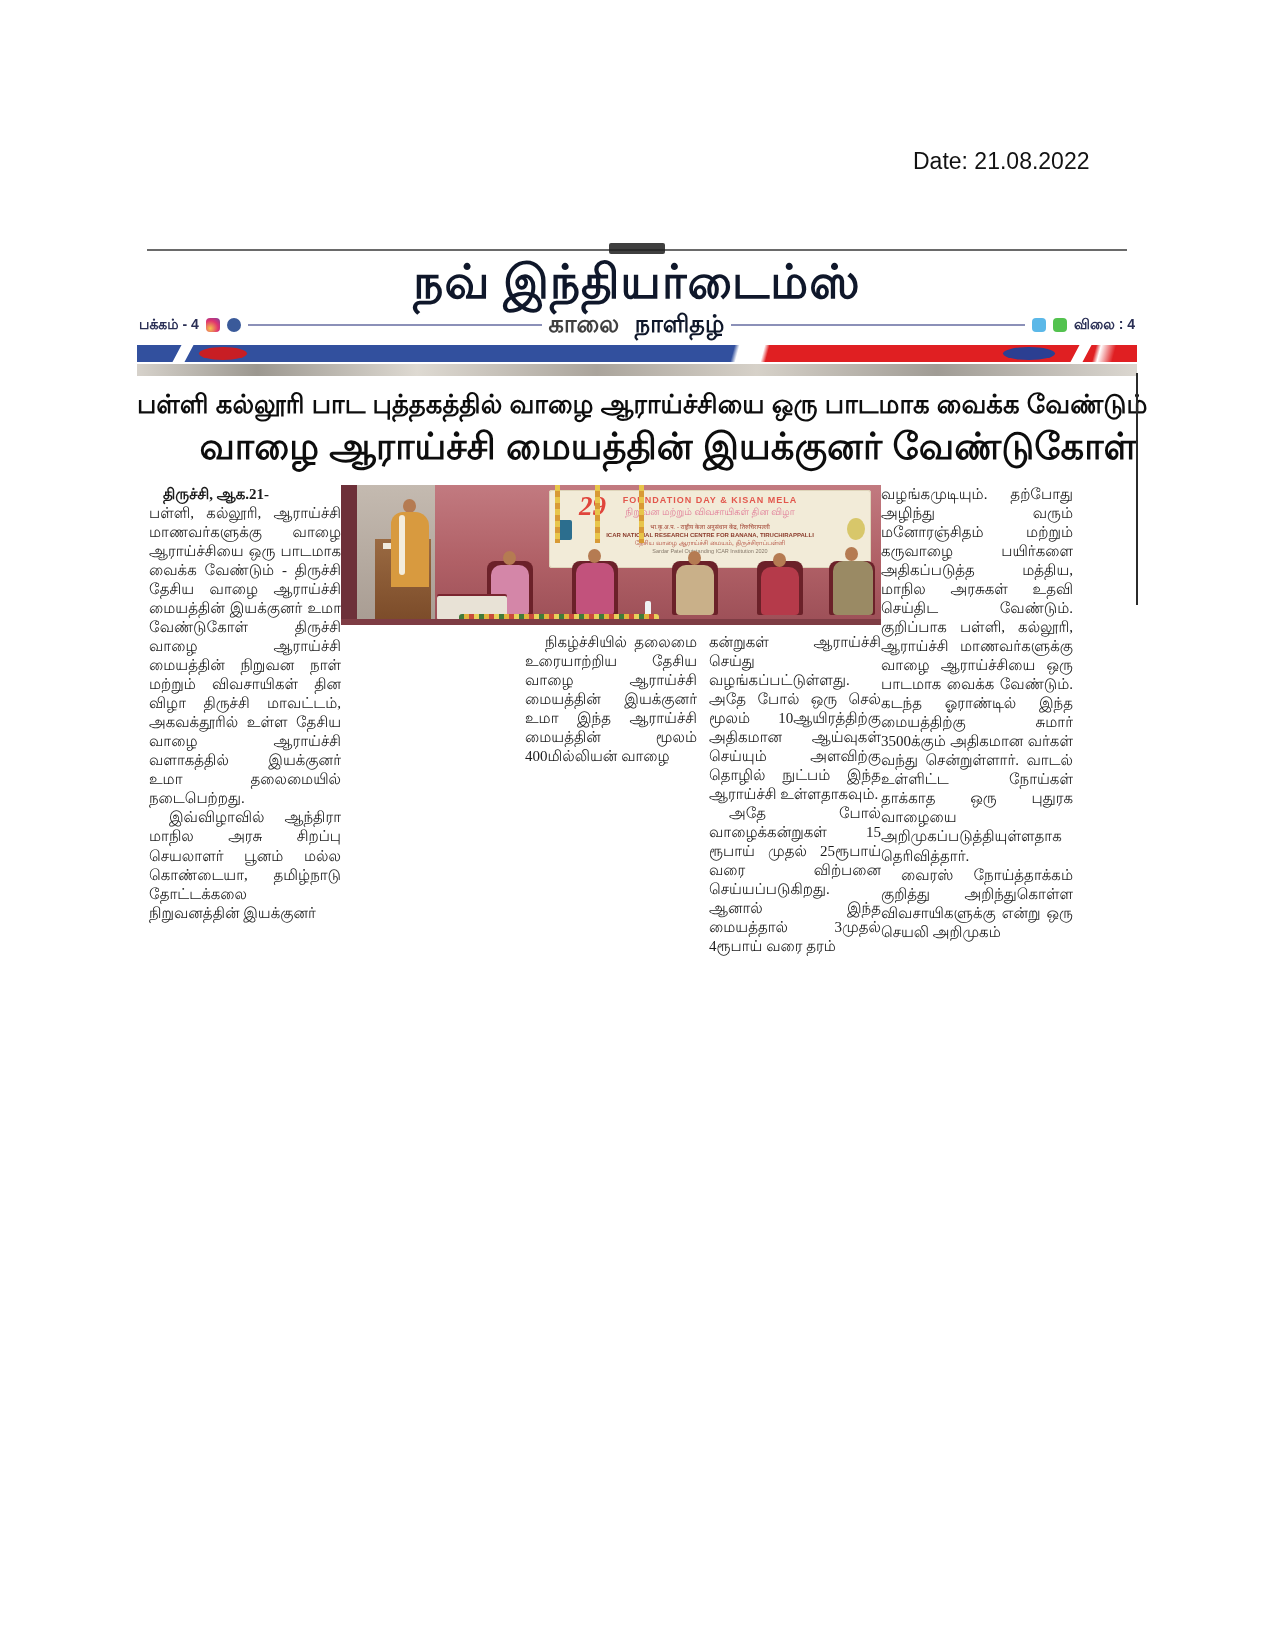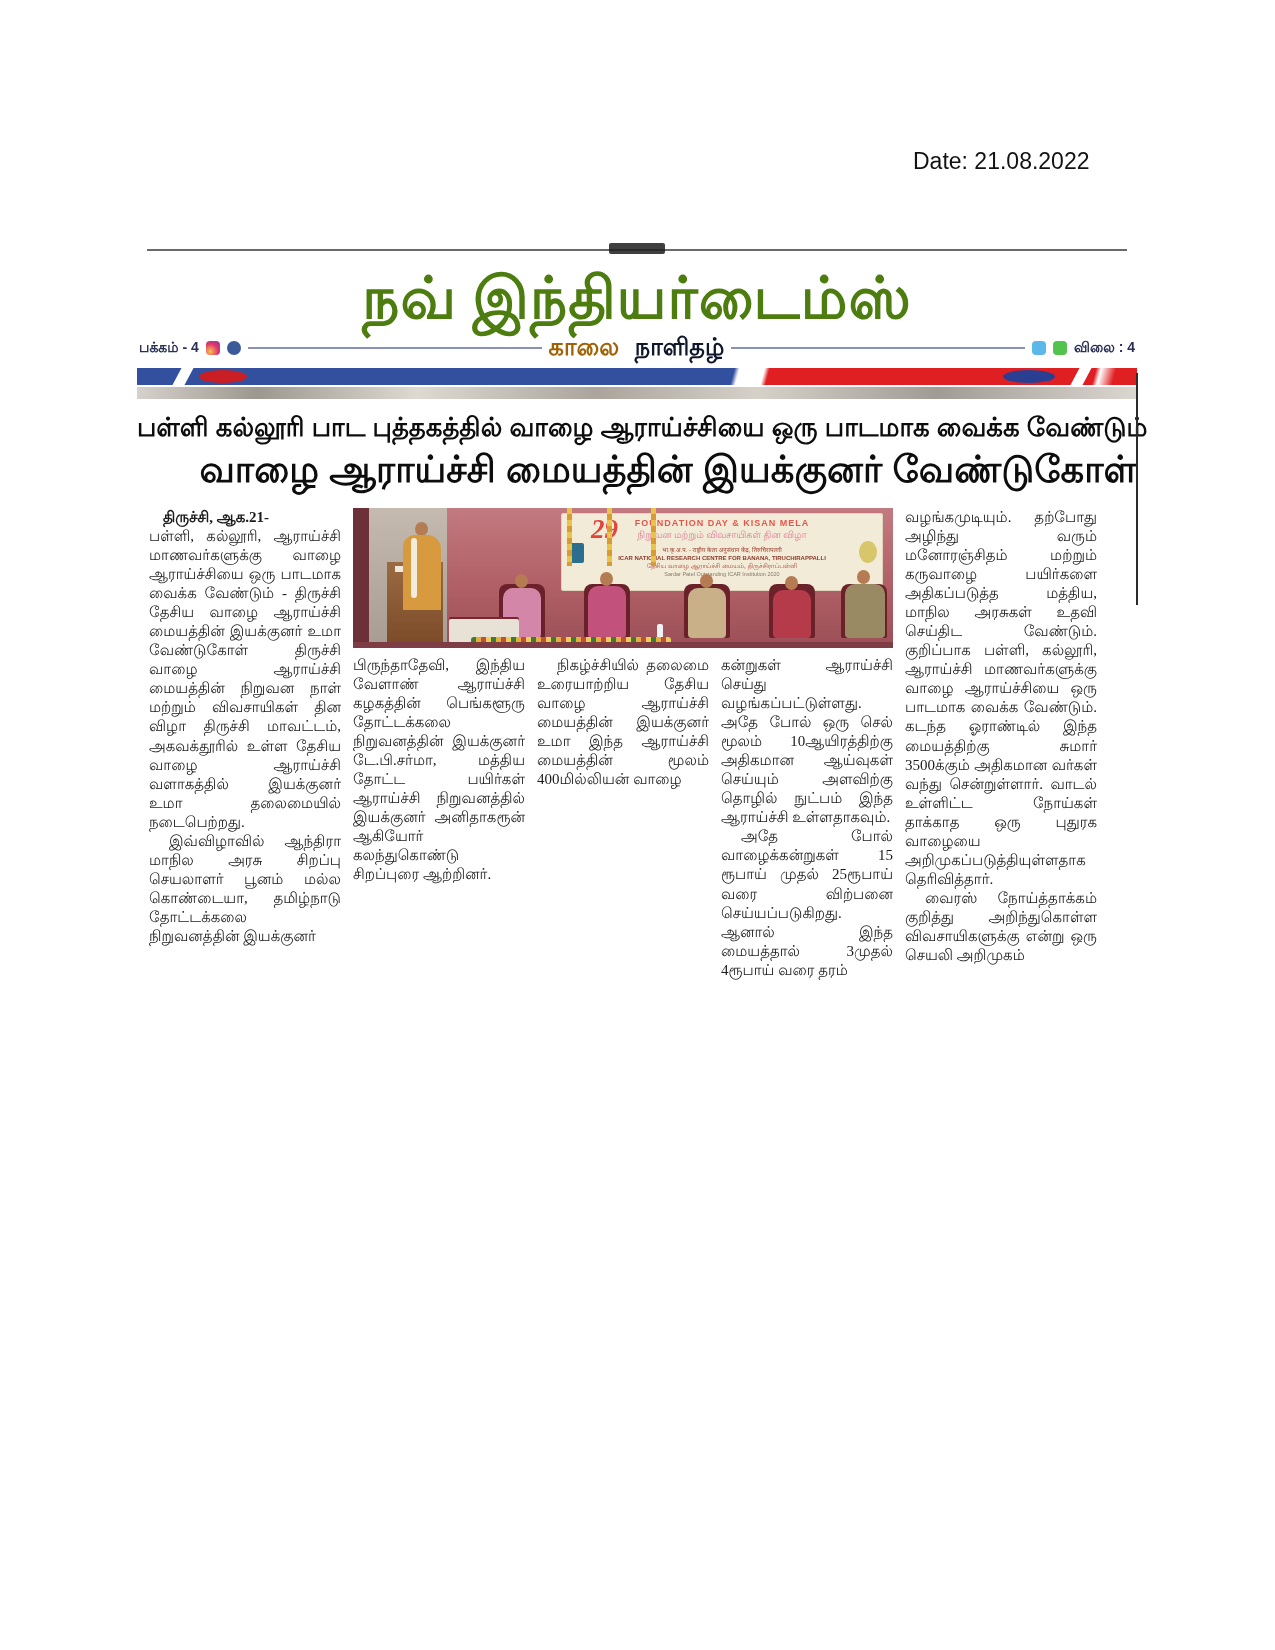--- a/index.html
+++ b/index.html
@@ -13,37 +13,37 @@
     font-family:"Liberation Sans","DejaVu Sans",sans-serif;
     font-size:23px; color:#121212;
   }
   .clipping { position:absolute; left:137px; top:243px; width:1000px; }
 
   
   .m-rule { position:relative; margin:6px 10px 0; border-top:2px solid #6a6a6a; height:4px; }
   .m-rule-blob { position:absolute; left:50%; top:-8px; transform:translateX(-50%);
     width:56px; height:11px; background:#1d1d1d; border-radius:2px; opacity:.85; }
   .masthead {
-    margin-top:12px; text-align:center;
-    font-weight:bold; font-size:58px; line-height:1.12;
-    color:#4d7c0f; letter-spacing:1px; white-space:nowrap;
+    margin-top:1px; text-align:center;
+    font-weight:bold; font-size:47px; line-height:1.12;
+    color:#0f172a; letter-spacing:1px; white-space:nowrap;
   }
   .subrow {
     display:flex; align-items:center; gap:7px; margin-top:1px; padding:0 2px;
     font-family:"Liberation Sans","DejaVu Sans",sans-serif;
   }
   .side-info { font-size:14px; font-weight:bold; color:#2a2f55; white-space:nowrap; }
   .icon { width:14px; height:14px; border-radius:4px; display:inline-block; flex:0 0 auto; }
   .ig { background:radial-gradient(circle at 30% 75%, #f5c24b, #e0336f 55%, #7b3fa0); }
   .fb { background:#3a5a9a; border-radius:50%; }
   .tw { background:#5bb8e8; }
   .wa { background:#53c24f; }
   .hrule { flex:1; border-top:2px solid #8b90b8; height:0; }
   .tagline { white-space:nowrap; font-weight:bold; font-size:24px; }
-  .tag-red { color:#a16207; }
+  .tag-red { color:#404040; }
   .tag-black { color:#0f172a; margin-left:9px; }
 
   
   .band { position:relative; height:17px; margin-top:4px;
     background:linear-gradient(105deg,#32509e 0%,#32509e 59.5%,#ffffff 60%,#ffffff 62.5%,
       #e01f22 63%,#e01f22 95.5%,#ffffff 96%,#e01f22 97.5%,#e01f22 100%); }
   .oval-red  { position:absolute; left:62px;  top:2px; width:48px; height:13px; background:#c81e24; border-radius:50%; }
   .oval-blue { position:absolute; left:866px; top:2px; width:52px; height:13px; background:#2b3f92; border-radius:50%; }
   .band-notch { position:absolute; top:0; width:12px; height:17px; background:#ffffff; transform:skewX(-28deg); }
   .n1 { left:40px; } .n2 { left:938px; }
@@ -56,21 +56,21 @@
     font-family:"Liberation Sans","DejaVu Sans",sans-serif;
     font-weight:bold; font-size:26px; color:#0d0d0d;
   }
   .headline {
     margin-top:3px; text-align:right; white-space:nowrap;
     font-family:"Liberation Sans","DejaVu Sans",sans-serif;
     font-weight:bold; font-size:37px; color:#0d0d0d;
   }
 
   
-  .article { display:flex; gap:12px; margin-top:12px; padding:0 12px; }
+  .article { display:flex; margin-top:12px; padding:0 12px; }
   .colm { font-size:15px; line-height:1.27; text-align:justify; color:#1b1b1b; }
   .c1, .c5 { flex:0 0 192px; }
   .mid { flex:0 0 540px; }
   .mid-cols { display:flex; gap:12px; margin-top:8px; }
   .mid-cols .colm { flex:1; min-width:0; }
   p { margin:0; }
   .dateline { font-weight:bold; text-indent:14px; }
   p.ind { text-indent:20px; }
 
   .edge-line { position:absolute; left:999px; top:130px; width:2px; height:232px; background:#2b2b2b; }
@@ -219,21 +219,20 @@
         <div class="ph-torso t5"></div>
 
         <div class="ph-table"></div>
         <div class="ph-bottle"></div>
         <div class="ph-flowers"></div>
         <div class="ph-floor"></div>
       </div>
 
       <div class="mid-cols">
         <div class="colm">
-          <p>பிருந்தாதேவி, இந்திய வேளாண் ஆராய்ச்சி கழகத்தின் பெங்களூரு தோட்டக்கலை நிறுவனத்தின் இயக்குனர் டே.பி.சர்மா, மத்திய தோட்ட பயிர்கள் ஆராய்ச்சி நிறுவனத்தில் இயக்குனர் அனிதாகரூன் ஆகியோர் கலந்துகொண்டு சிறப்புரை ஆற்றினர்.</p>
         </div>
         <div class="colm">
           <p class="ind">நிகழ்ச்சியில் தலைமை உரையாற்றிய தேசிய வாழை ஆராய்ச்சி மையத்தின் இயக்குனர் உமா இந்த ஆராய்ச்சி மையத்தின் மூலம் 400மில்லியன் வாழை</p>
         </div>
         <div class="colm">
           <p>கன்றுகள் ஆராய்ச்சி செய்து வழங்கப்பட்டுள்ளது. அதே போல் ஒரு செல் மூலம் 10ஆயிரத்திற்கு அதிகமான ஆய்வுகள் செய்யும் அளவிற்கு தொழில் நுட்பம் இந்த ஆராய்ச்சி உள்ளதாகவும்.</p>
           <p class="ind">அதே போல் வாழைக்கன்றுகள் 15 ரூபாய் முதல் 25ரூபாய் வரை விற்பனை செய்யப்படுகிறது. ஆனால் இந்த மையத்தால் 3முதல் 4ரூபாய் வரை தரம்</p>
         </div>
       </div>
     </div>

